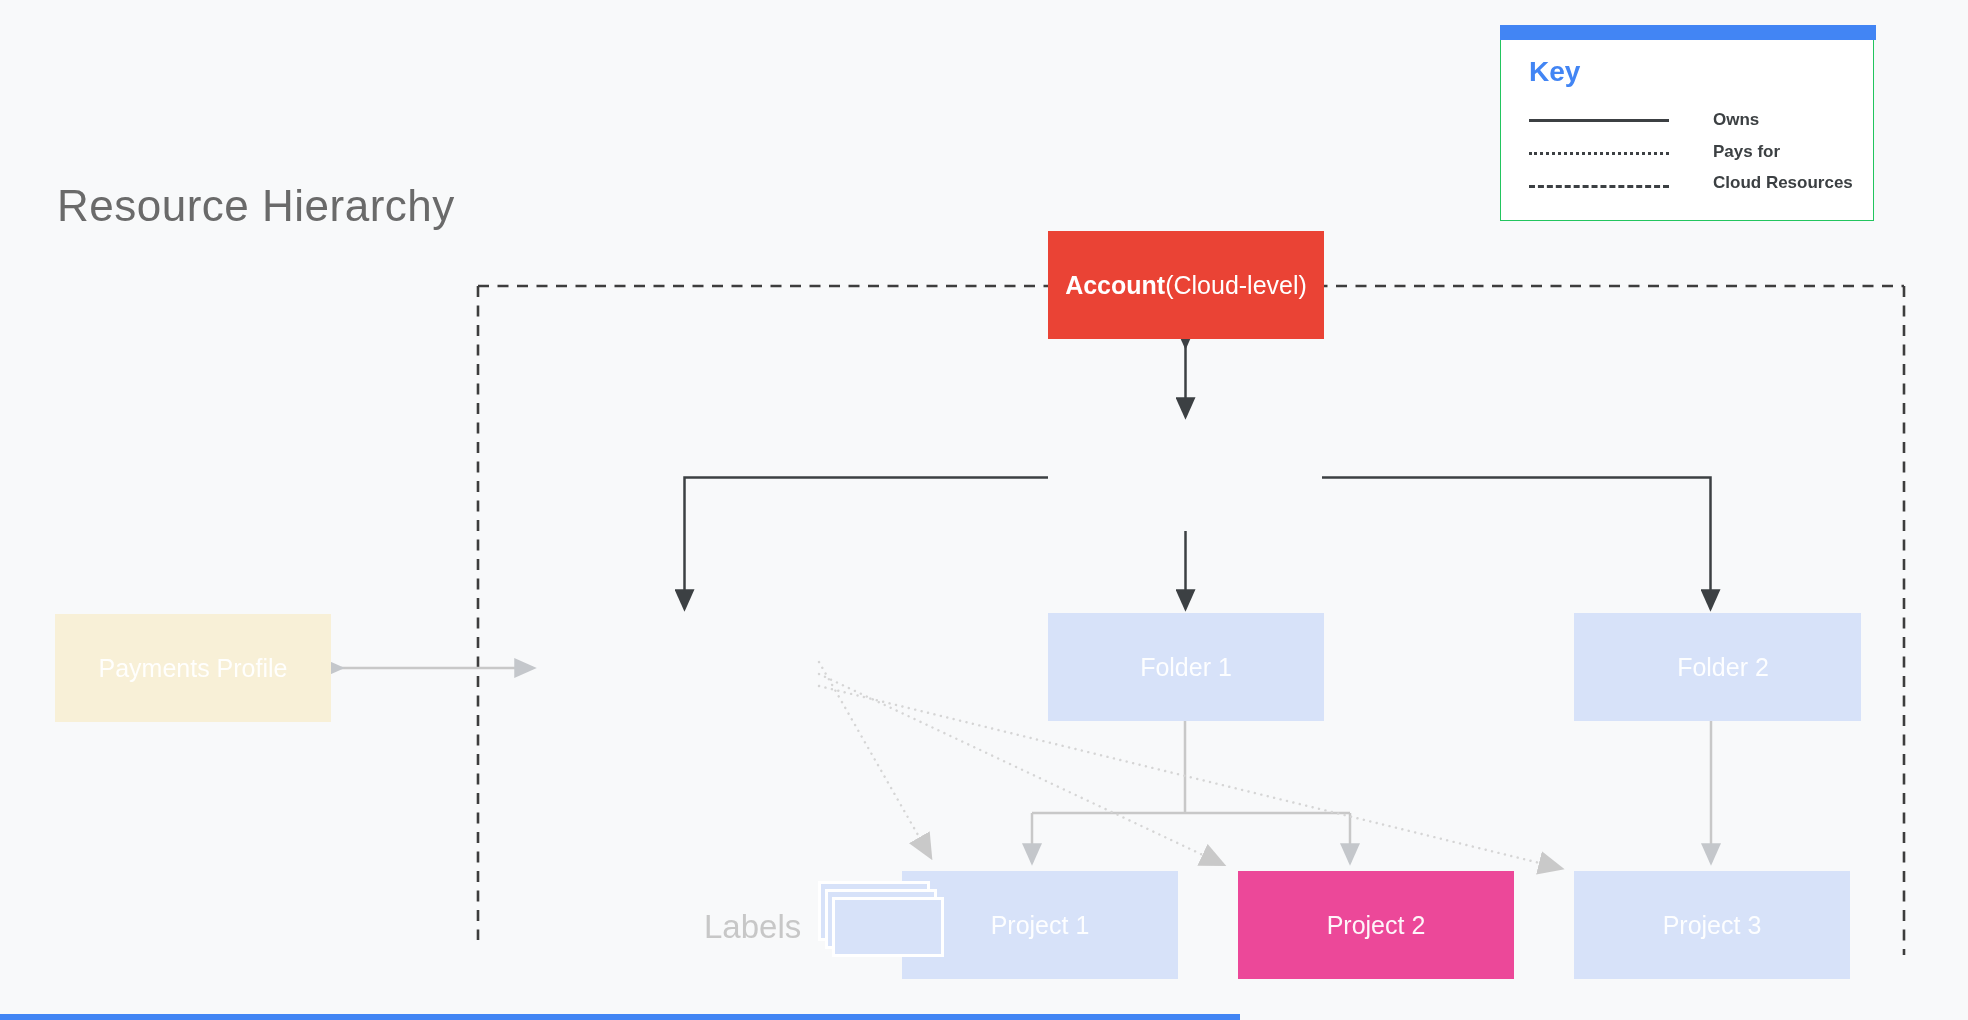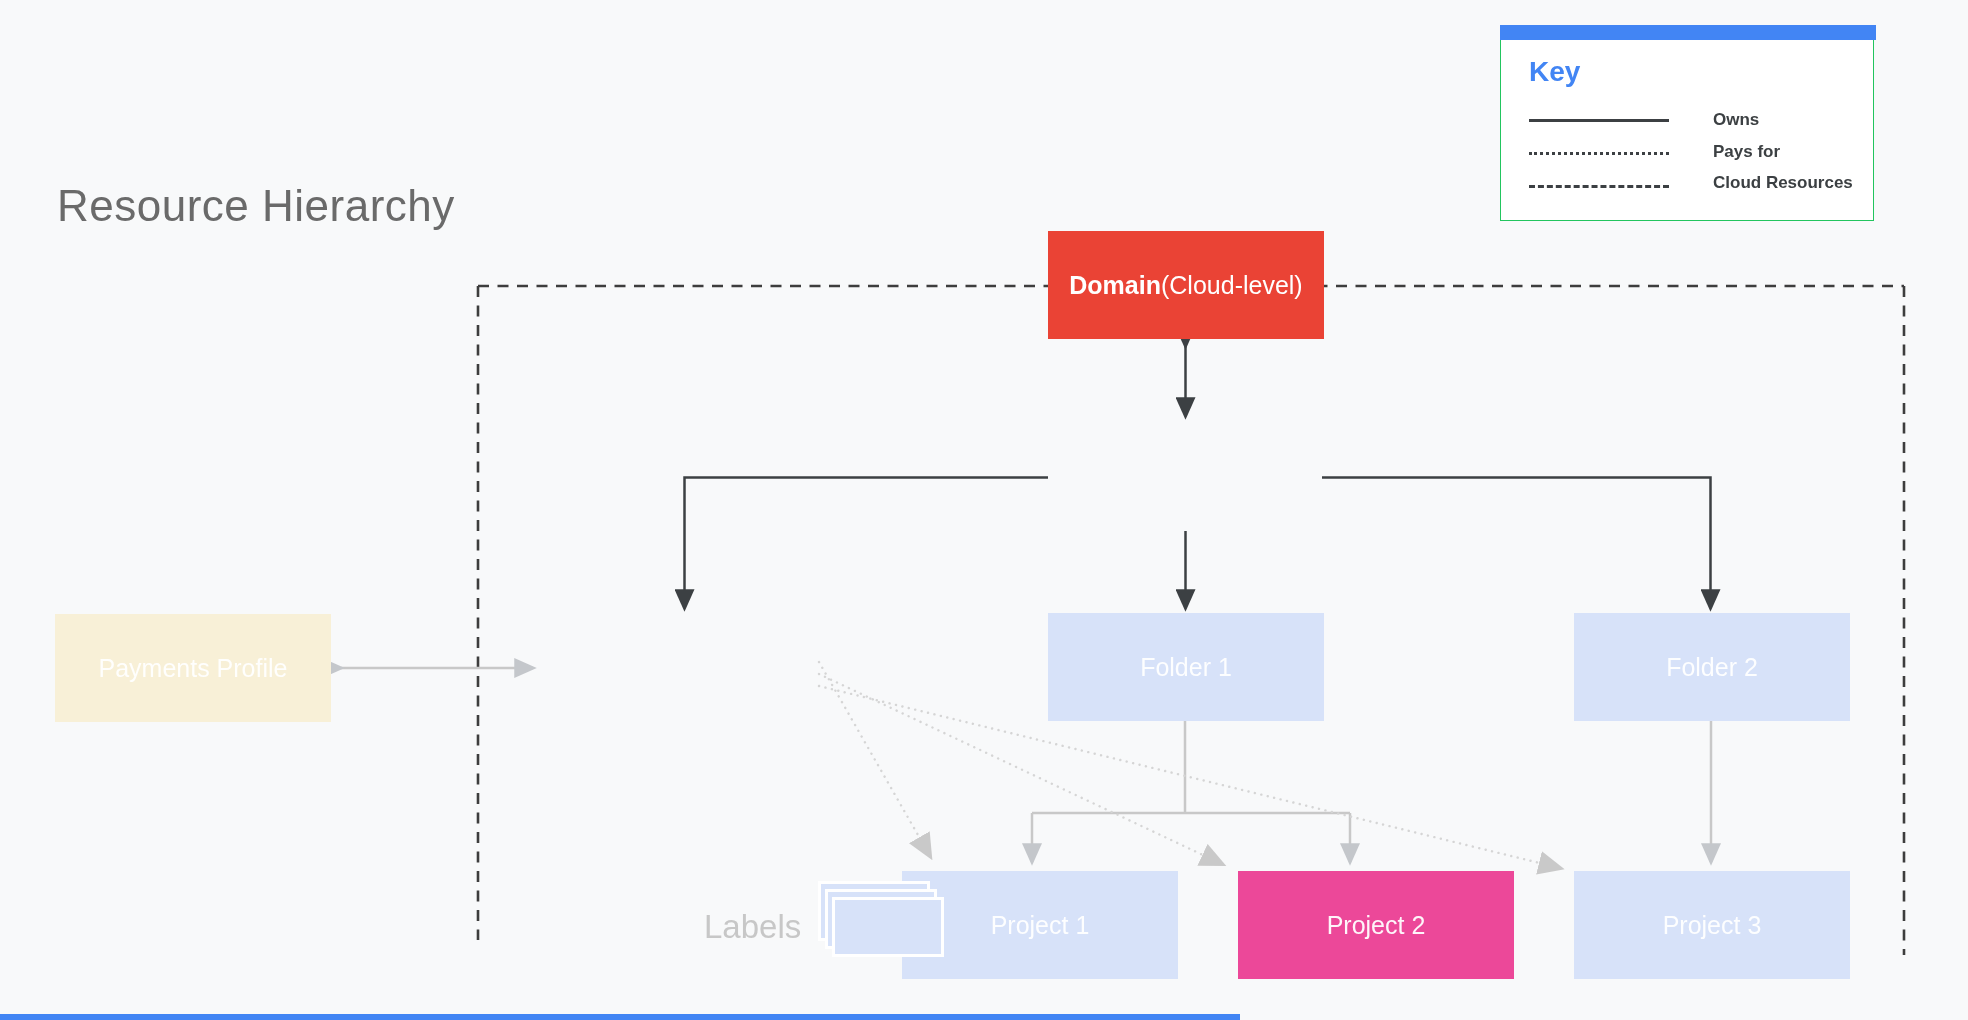--- a/index.html
+++ b/index.html
@@ -22,21 +22,21 @@
     font-size:25px;white-space:nowrap;
   }
   .node.red{background:#EA4335;color:#FFFFFF;}
   .node.pastel{color:rgba(255,255,255,.95);}
   .b{font-weight:700;}
   #node-domain{left:1048px;top:231px;}
   #node-organization{left:1048px;top:423px;font-weight:700;}
   #node-payments{left:55px;top:614px;background:#F8F0D7;}
   #node-billing{left:541px;top:613px;background:#DCEBDD;}
   #node-folder1{left:1048px;top:613px;background:#D7E2F9;}
-  #node-folder2{left:1574px;top:613px;background:#D7E2F9;}
+  #node-folder2{left:1574px;top:613px;background:#D7E2F9;padding-left:11px;}
   #node-project1{left:902px;top:871px;background:#D7E2F9;}
   #node-project2{left:1238px;top:871px;background:#ec4899;}
   #node-project3{left:1574px;top:871px;background:#D7E2F9;}
 
   
   .key-card{
     position:absolute;left:1500px;top:25px;width:374px;height:196px;z-index:4;
     background:#FFFFFF;border:1px solid #22c55e;box-sizing:border-box;
   }
   .key-bar{position:absolute;left:-1px;top:-1px;width:376px;height:15px;background:#4285F4;}
@@ -116,21 +116,21 @@
     <div class="key-heading">Key</div>
     <div class="key-sample solid"></div>
     <div class="key-sample dotted"></div>
     <div class="key-sample dashed"></div>
     <div class="key-label l1">Owns</div>
     <div class="key-label l2">Pays for</div>
     <div class="key-label l3">Cloud Resources</div>
   </div>
 
   <div class="node red" id="node-domain">
-    <span class="b">Domain</span>
+    <span class="b">Account</span>
       <span> (Cloud-level)</span>
   </div>
   <div class="node pastel" id="node-payments">Payments Profile</div>
   <div class="node pastel" id="node-folder1">Folder 1</div>
   <div class="node pastel" id="node-folder2">Folder 2</div>
   <div class="node pastel" id="node-project1">Project 1</div>
   <div class="node pastel" id="node-project2">Project 2</div>
   <div class="node pastel" id="node-project3">Project 3</div>
 
   <div class="labels-caption">Labels</div>

